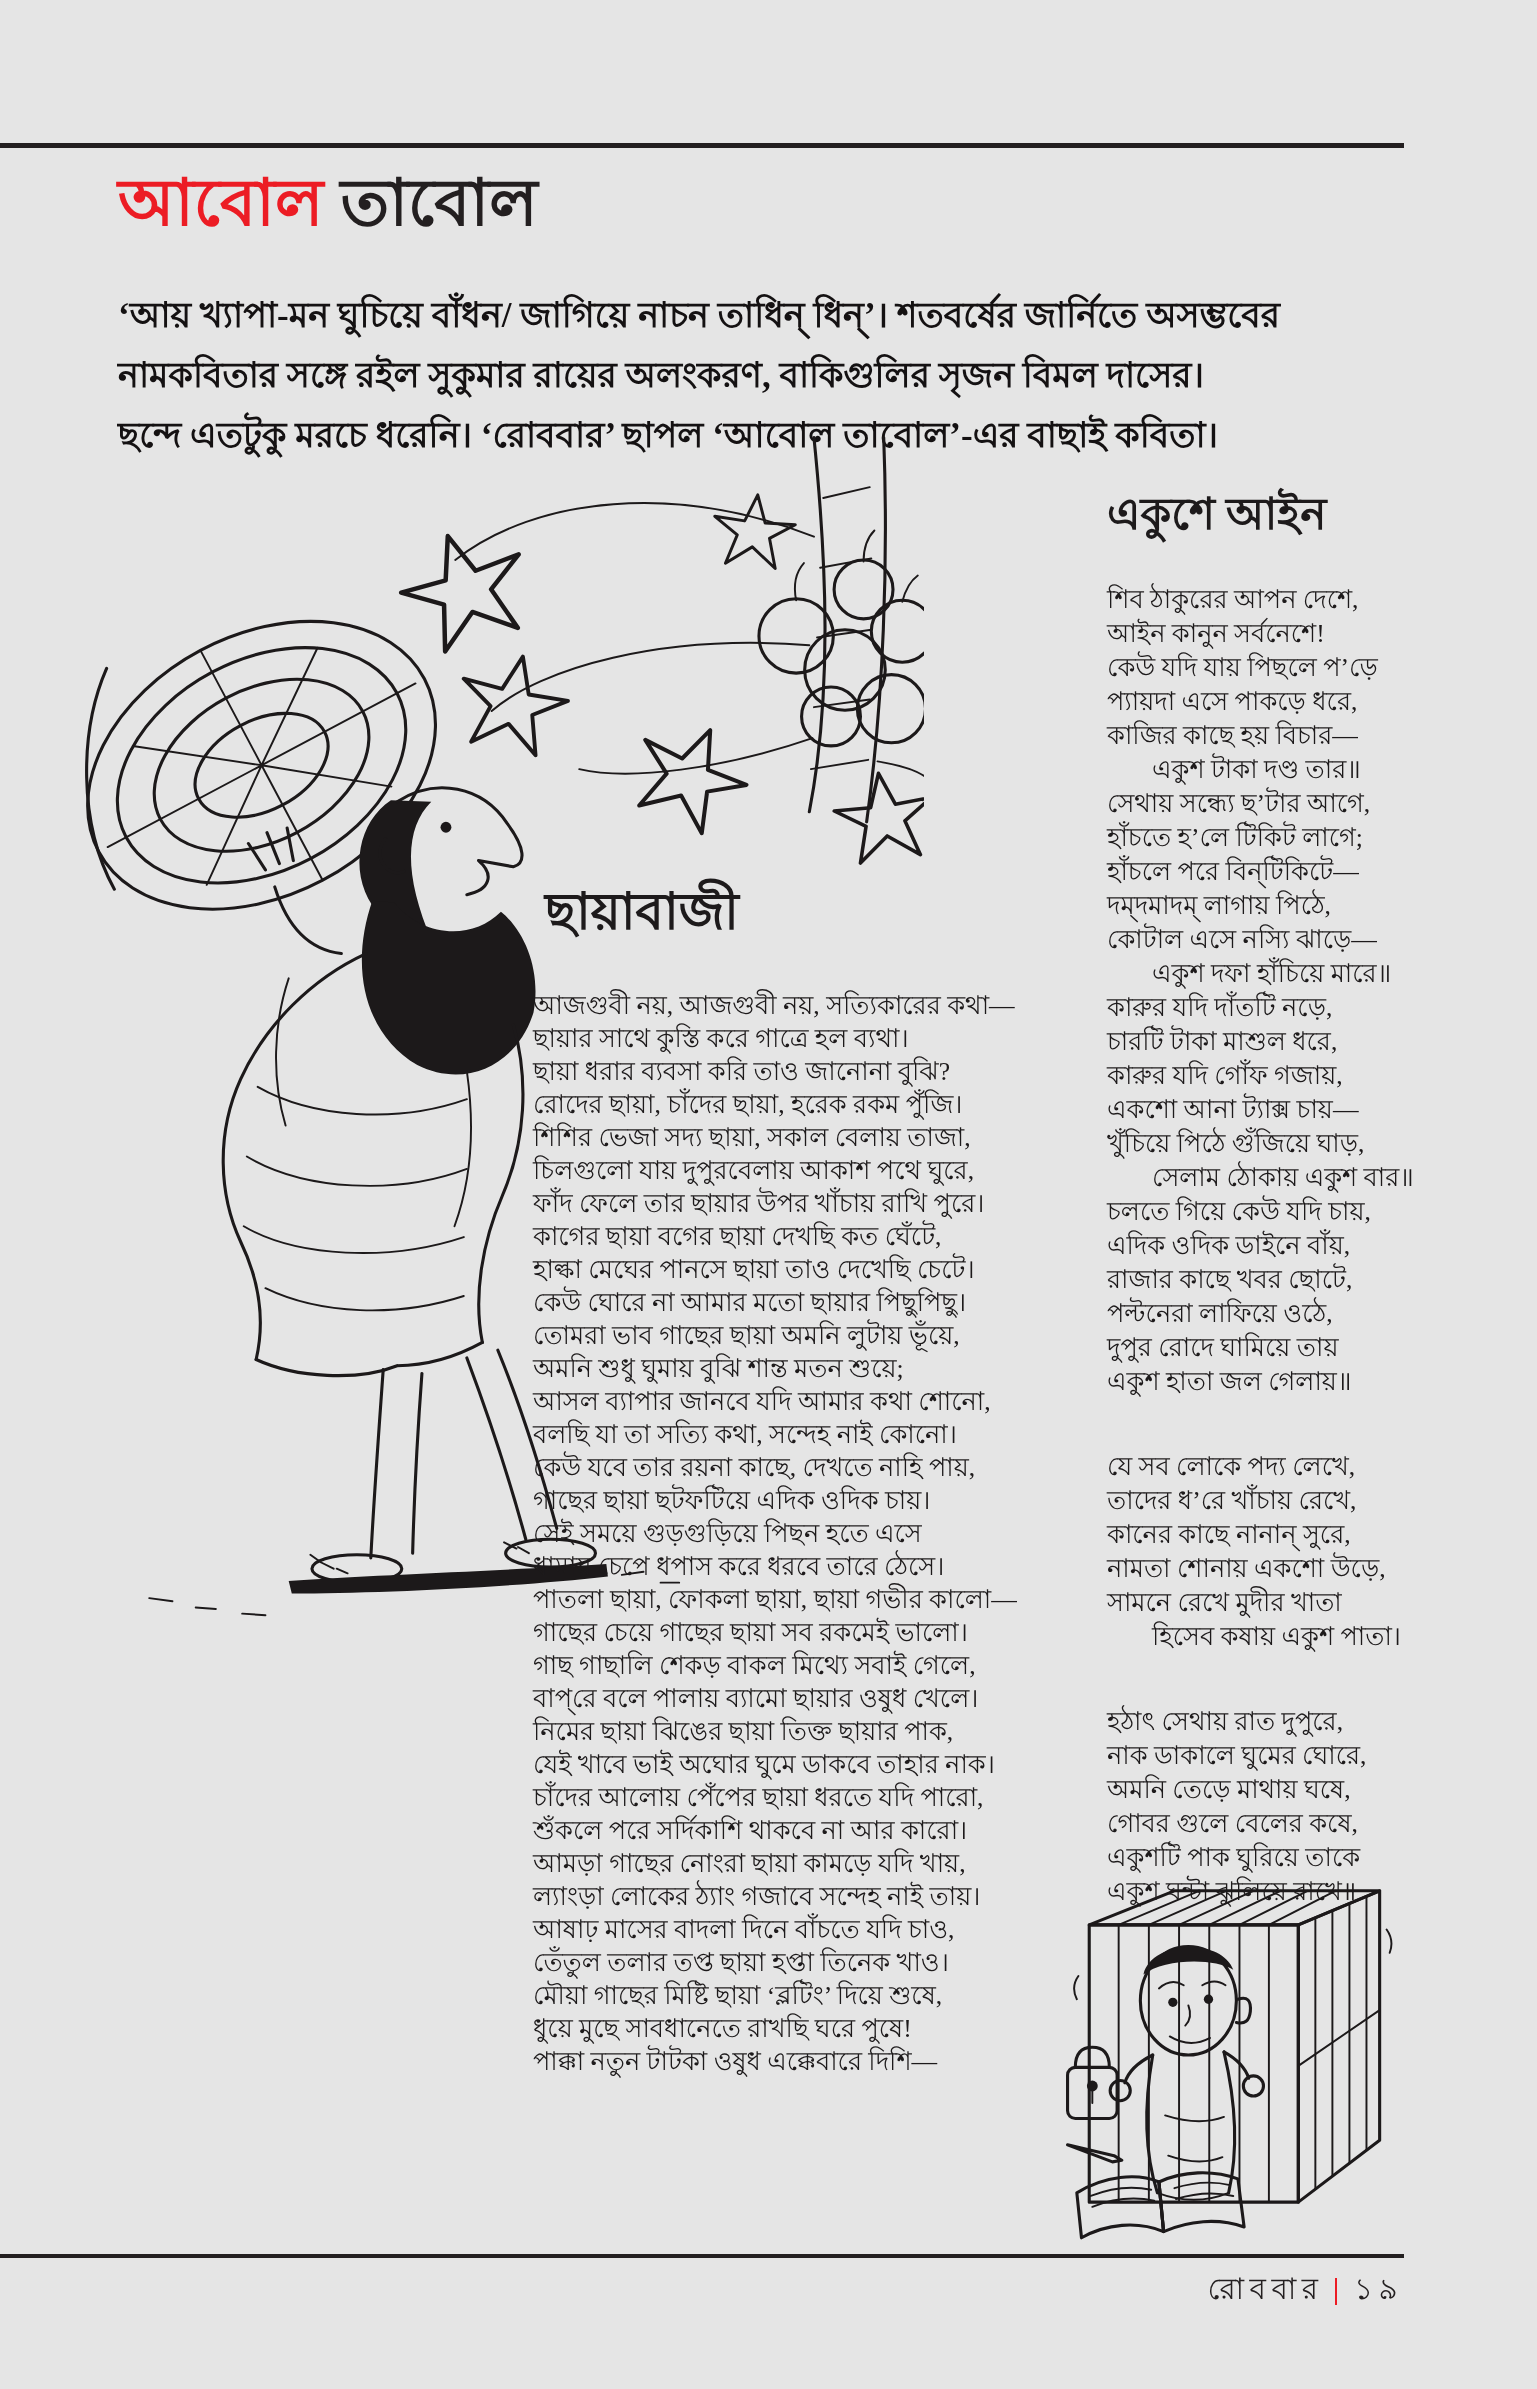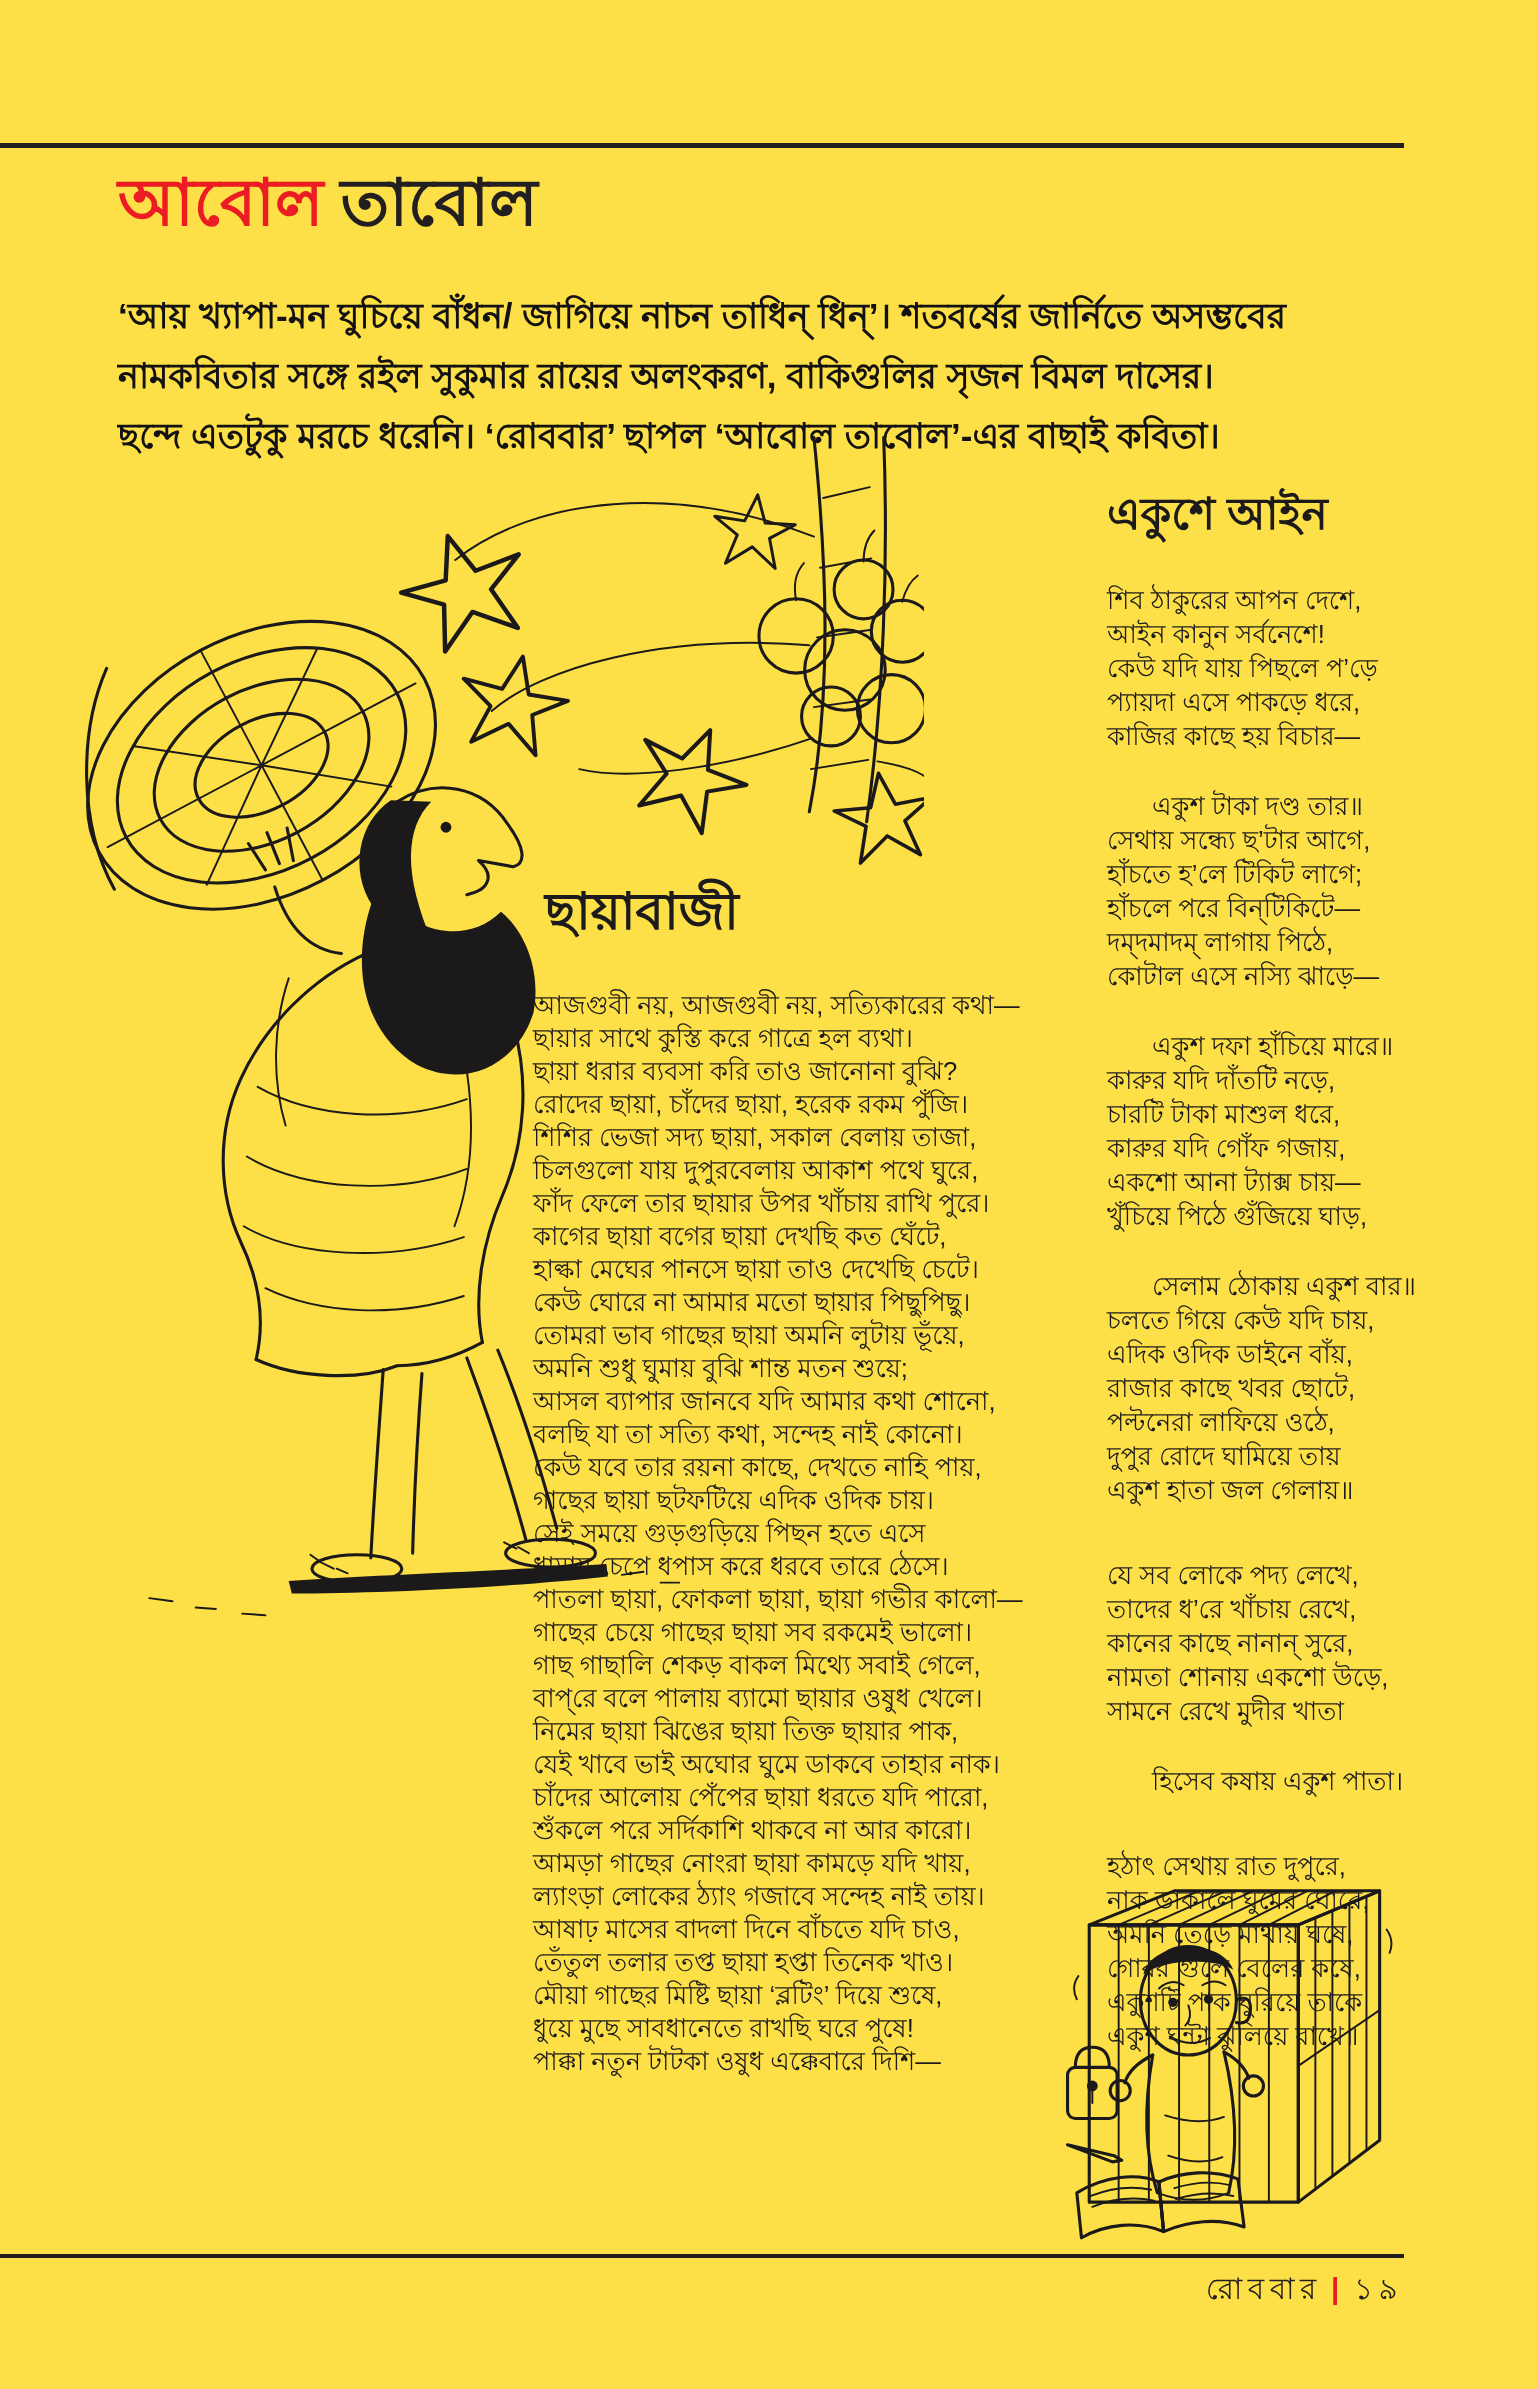--- a/index.html
+++ b/index.html
@@ -1,37 +1,37 @@
 <!DOCTYPE html>
 <html style="font-size:12.4px"><head>
 <meta charset="utf-8">
 <style>
   html,body{margin:0;padding:0;background:#888;}
-  .page{position:relative;width:1538px;height:2389px;background:#fde047;overflow:hidden;
-        font-family:Liberation Sans, sans-serif;color:#1d1a1b;}
+  .page{position:relative;width:1538px;height:2389px;background:#e5e5e5;overflow:hidden;
+        font-family:Liberation Serif, serif;color:#1d1a1b;}
   .rule{position:absolute;background:#231f20;}
   #top-rule{left:0;top:143px;width:1404px;height:4.7px;}
   #footer-rule{left:0;top:2254px;width:1404px;height:3.9px;}
 
   .masthead{position:absolute;left:118px;top:153px;font-size:65px;font-weight:bold;white-space:nowrap;}
   .masthead .red{color:#ec1c24;}
   .masthead .blk{color:#231f20;margin-left:17px;}
 
   .intro{position:absolute;left:118px;top:286px;width:1325px;font-size:35px;font-weight:bold;
          line-height:60px;color:#141112;}
 
   .poem-title{position:absolute;font-weight:bold;color:#1d1a1b;white-space:nowrap;}
   #poem1-title{left:533px;top:873px;font-size:51px;margin-left:12px;}
   #poem2-title{left:1107px;top:481px;font-size:44px;}
 
   .poem{position:absolute;font-size:25.6px;color:#1d1a1b;white-space:nowrap;}
   #poem1-lines{left:533px;top:989px;line-height:33px;}
   #poem2-lines{left:1107px;top:583px;line-height:34px;}
   .line{white-space:nowrap;}
-  .line.indent{padding-left:45px;margin-top:36px;}
+  .line.indent{padding-left:45px;}
   .line.gap{margin-top:51px;}
 
   svg.illus{position:absolute;}
   #main-illustration{left:33px;top:436px;}
   #cage-illustration{left:1066px;top:1883px;}
   .sk{fill:none;stroke:#1c191a;stroke-width:4;stroke-linecap:round;stroke-linejoin:round;}
   .skt{fill:none;stroke:#1c191a;stroke-width:2.5;stroke-linecap:round;}
   .skf{fill:#1c191a;stroke:none;}
 
   .footer{position:absolute;top:2266px;right:135px;font-size:29.5px;letter-spacing:5.4px;

